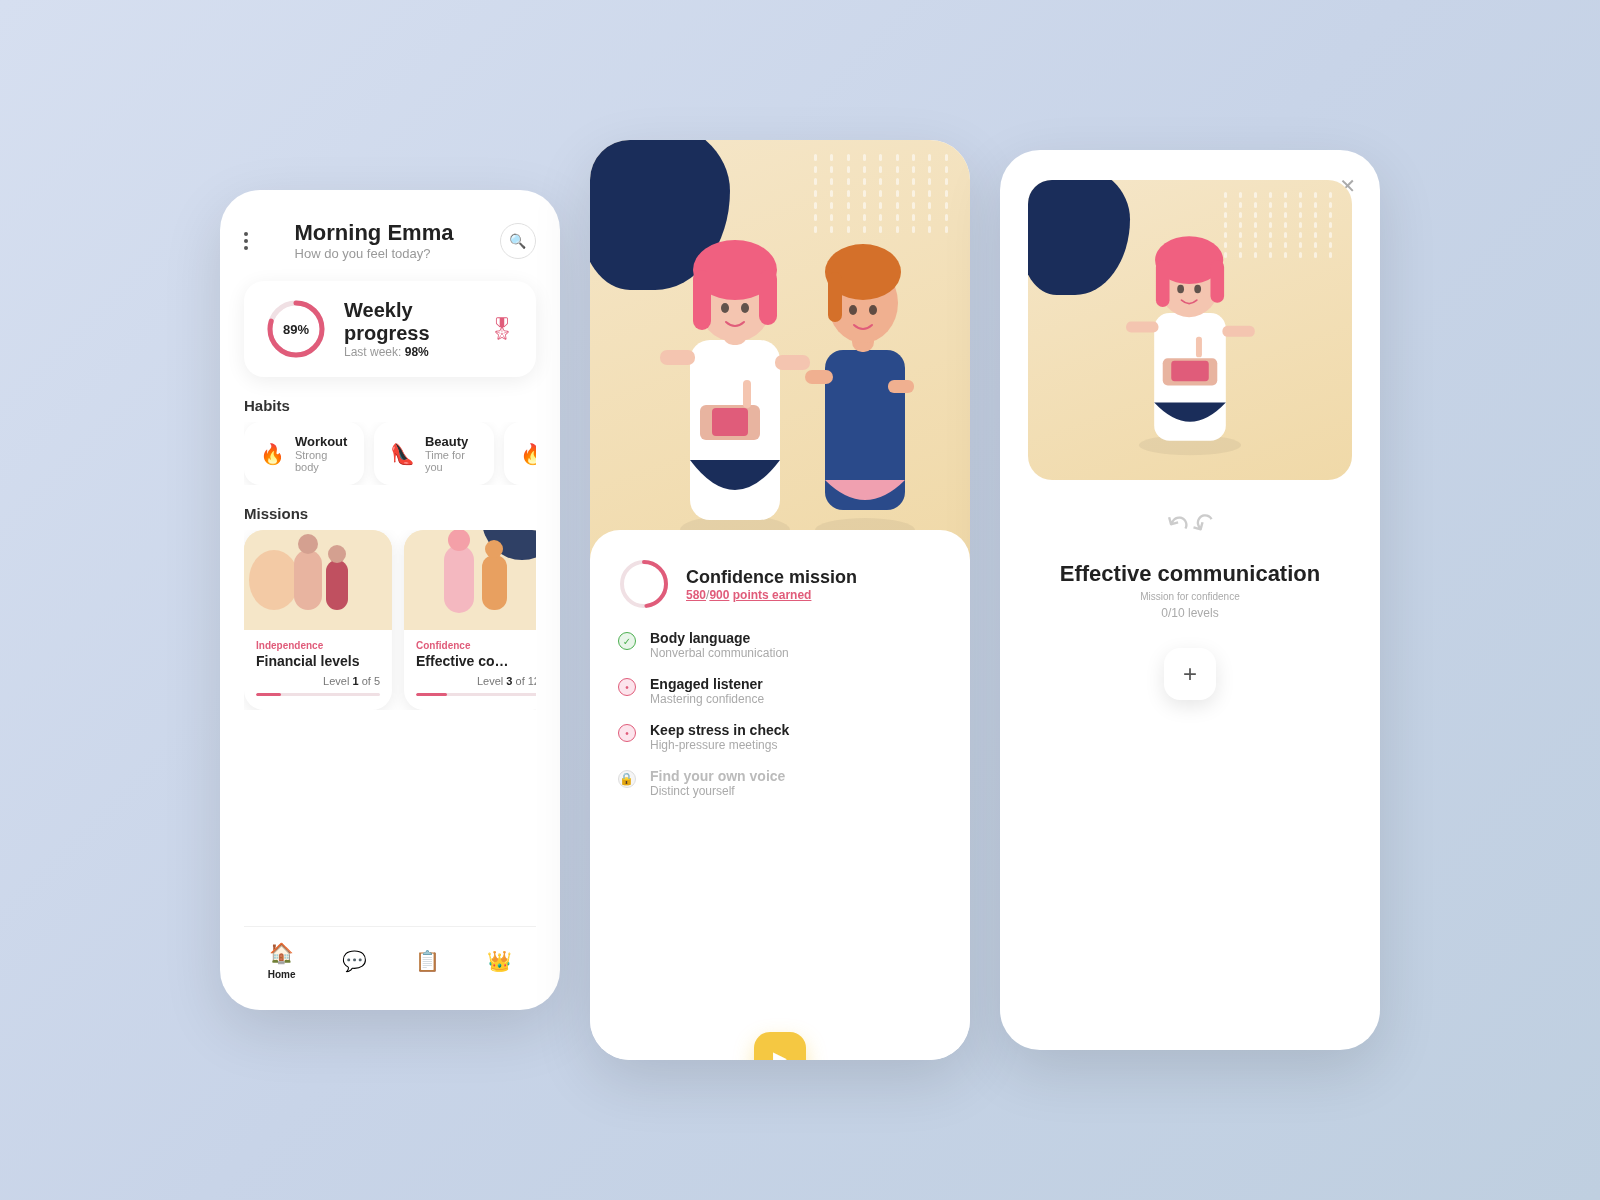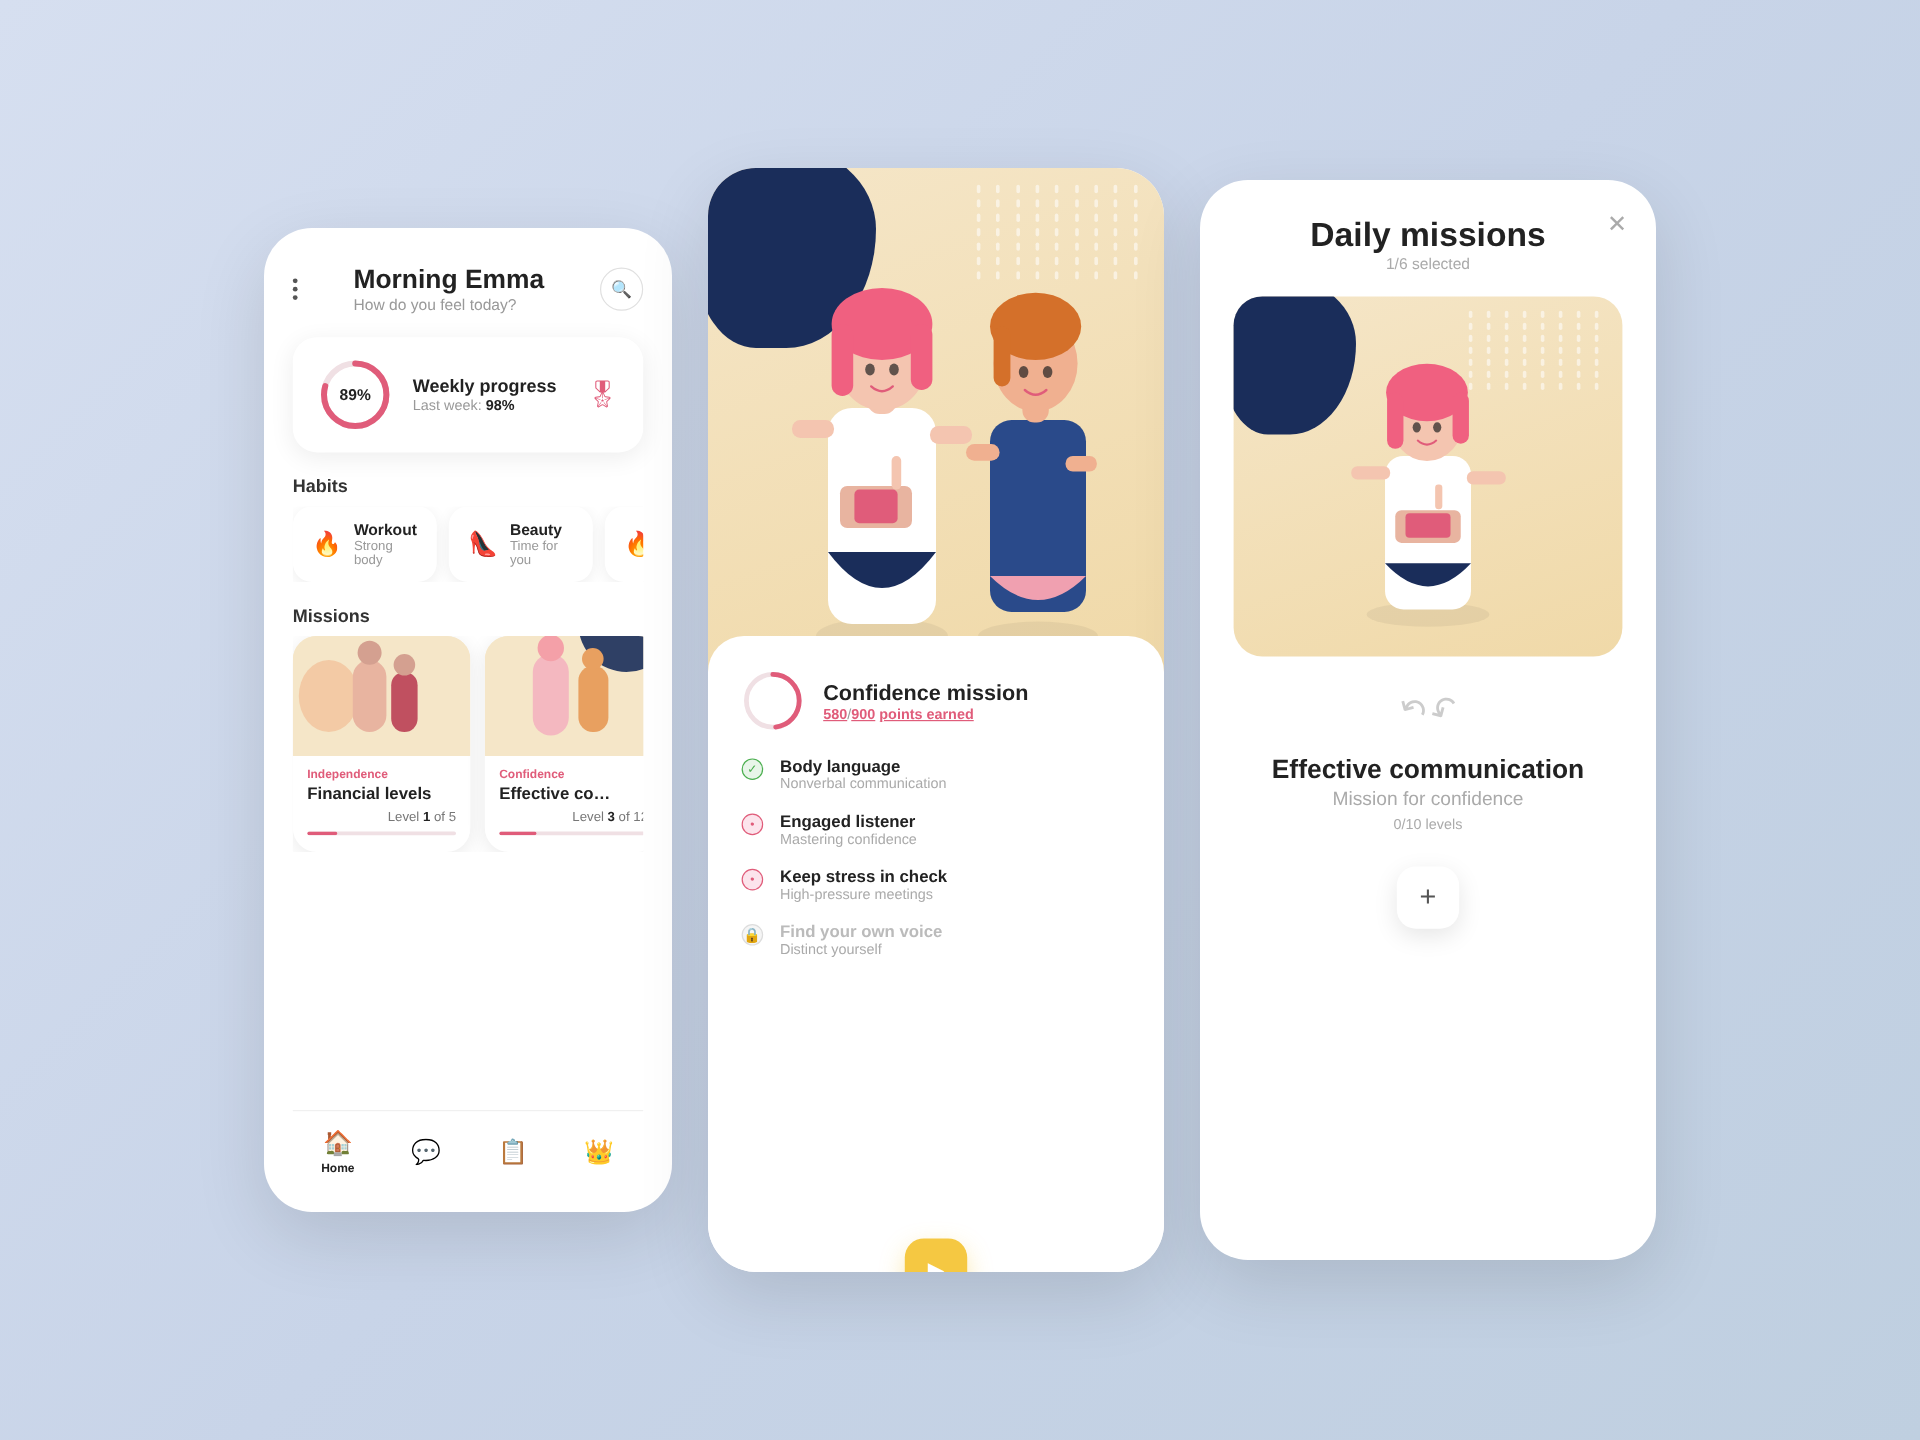--- a/index.html
+++ b/index.html
@@ -102,21 +102,21 @@
     .progress-ring-wrap .pct {
       position: absolute;
       top: 50%;
       left: 50%;
       transform: translate(-50%, -50%);
       font-size: 13px;
       font-weight: 700;
       color: #222;
     }
     .progress-info h3 {
-      font-size: 15px;
+      font-size: 20px;
       font-weight: 700;
       color: #222;
     }
     .progress-info p {
       font-size: 12px;
       color: #999;
     }
     .progress-info p span {
       font-weight: 700;
       color: #222;
@@ -405,21 +405,21 @@
 
     .mission-final-title {
       text-align: center;
     }
     .mission-final-title h2 {
       font-size: 22px;
       font-weight: 800;
       color: #222;
     }
     .mission-final-title p {
-      font-size: 16px;
+      font-size: 10px;
       color: #aaa;
       margin-top: 4px;
     }
     .mission-final-title .sub-levels {
       font-size: 12px;
       color: #aaa;
     }
 
     .add-btn {
       width: 52px;
@@ -748,24 +748,20 @@
 
       <div class="play-btn-float">▶</div>
     </div>
 
   </div>
 
   <div class="phone phone-3">
 
     <div class="close-btn">✕</div>
 
-    <div class="daily-missions-title">
-      <h1>Daily missions</h1>
-      <p>1/6 selected</p>
-    </div>
 
     <div class="daily-hero">
 
       <div style="position:absolute;top:0;right:0;padding:12px;display:grid;grid-template-columns:repeat(8,1fr);gap:4px;width:140px;">
         <span style="width:3px;height:6px;background:rgba(255,255,255,0.55);border-radius:2px;display:block;"></span>
           <span style="width:3px;height:6px;background:rgba(255,255,255,0.55);border-radius:2px;display:block;"></span>
           <span style="width:3px;height:6px;background:rgba(255,255,255,0.55);border-radius:2px;display:block;"></span>
           <span style="width:3px;height:6px;background:rgba(255,255,255,0.55);border-radius:2px;display:block;"></span>
           <span style="width:3px;height:6px;background:rgba(255,255,255,0.55);border-radius:2px;display:block;"></span>
           <span style="width:3px;height:6px;background:rgba(255,255,255,0.55);border-radius:2px;display:block;"></span>

